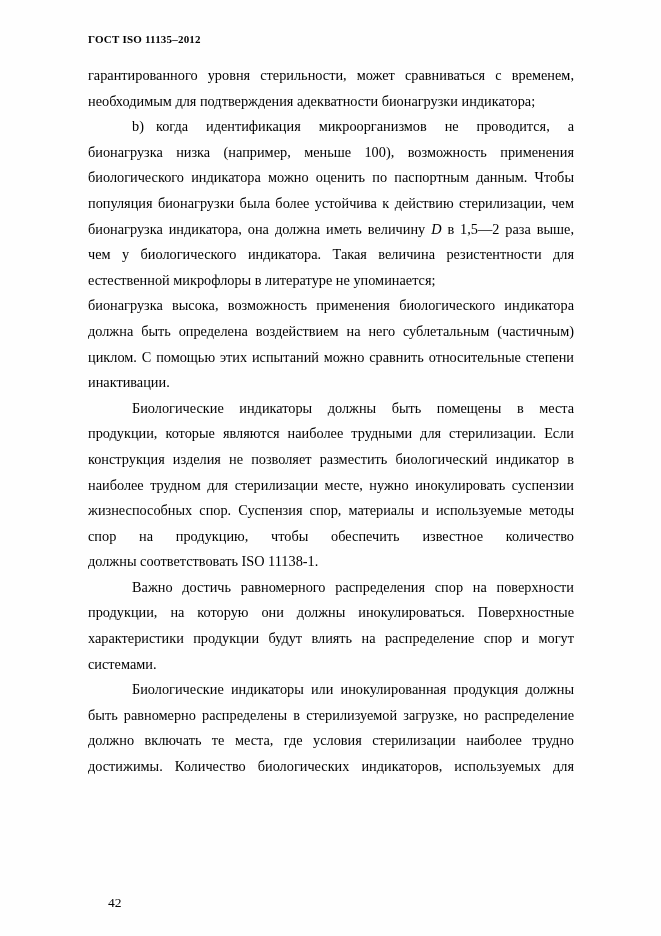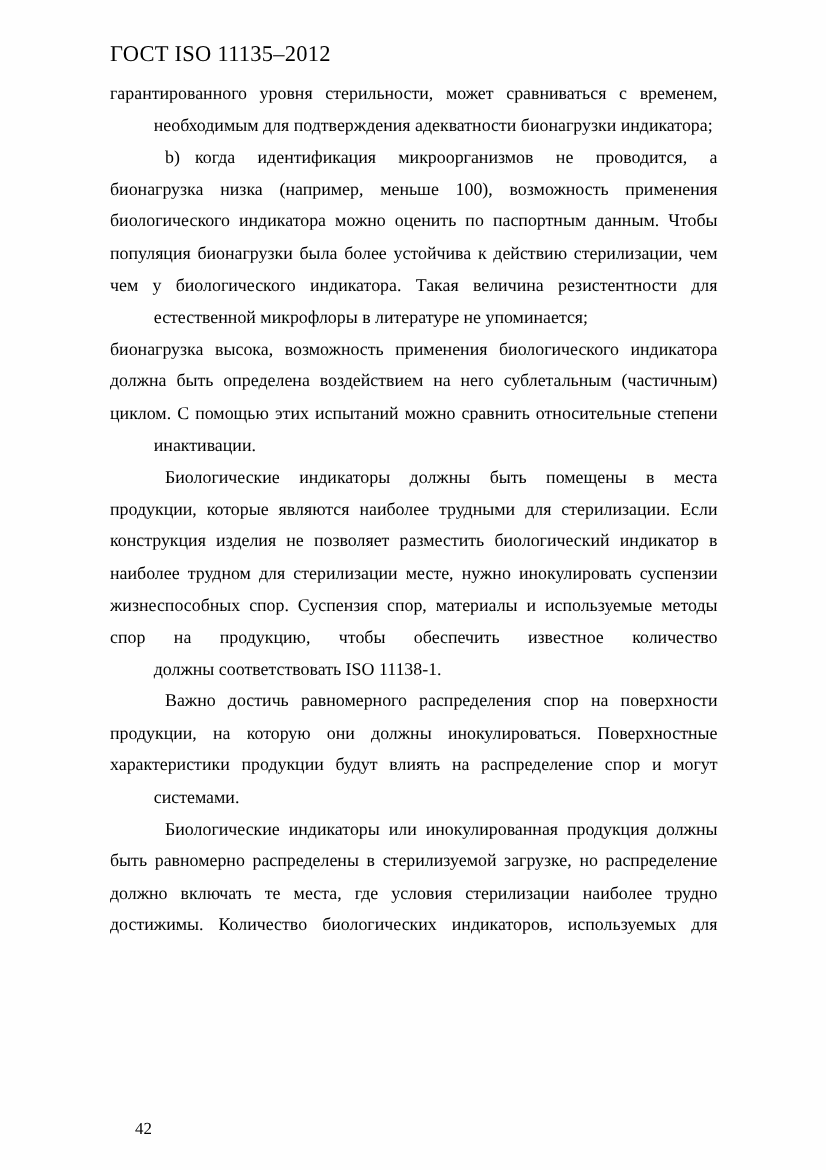--- a/index.html
+++ b/index.html
@@ -17,22 +17,22 @@
     width: 661px;
     height: 936px;
     background: #fefefe;
     box-sizing: border-box;
     overflow: hidden;
   }
   .page-header {
     position: absolute;
     left: 88px;
     top: 33px;
-    font-size: 18px;
-    font-weight: normal;
+    font-size: 11px;
+    font-weight: bold;
     letter-spacing: 0.2px;
     white-space: nowrap;
     text-align: right;
   }
   .content {
     position: absolute;
     left: 88px;
     top: 63px;
     width: 486px;
   }
@@ -47,21 +47,20 @@
   }
   
   .para .line {
     display: block;
     text-align: justify;
     text-align-last: justify;
     white-space: nowrap;
   }
   .para .line.last {
     text-align-last: left;
-    margin-left: 35px;
   }
   .indent {
     display: inline-block;
     width: 44px;
   }
   .list-marker {
     display: inline-block;
     width: 24px;
   }
   .var {
@@ -86,20 +85,21 @@
     <p class="para">
       <span class="line">гарантированного уровня стерильности, может сравниваться с временем,</span>
       <span class="line last">необходимым для подтверждения адекватности бионагрузки индикатора;</span>
     </p>
 
     <p class="para">
       <span class="line"><span class="indent"></span><span class="list-marker">b)</span><span>когда идентификация микроорганизмов не проводится, а</span></span>
       <span class="line">бионагрузка низка (например, меньше 100), возможность применения</span>
       <span class="line">биологического индикатора можно оценить по паспортным данным. Чтобы</span>
       <span class="line">популяция бионагрузки была более устойчива к действию стерилизации, чем</span>
+      <span class="line"><span>бионагрузка индикатора, она должна иметь величину </span><span class="var">D</span><span> в 1,5—2 раза выше,</span></span>
       <span class="line">чем у биологического индикатора. Такая величина резистентности для</span>
       <span class="line last">естественной микрофлоры в литературе не упоминается;</span>
     </p>
 
     <p class="para">
       <span class="line">бионагрузка высока, возможность применения биологического индикатора</span>
       <span class="line">должна быть определена воздействием на него сублетальным (частичным)</span>
       <span class="line">циклом. С помощью этих испытаний можно сравнить относительные степени</span>
       <span class="line last">инактивации.</span>
     </p>

